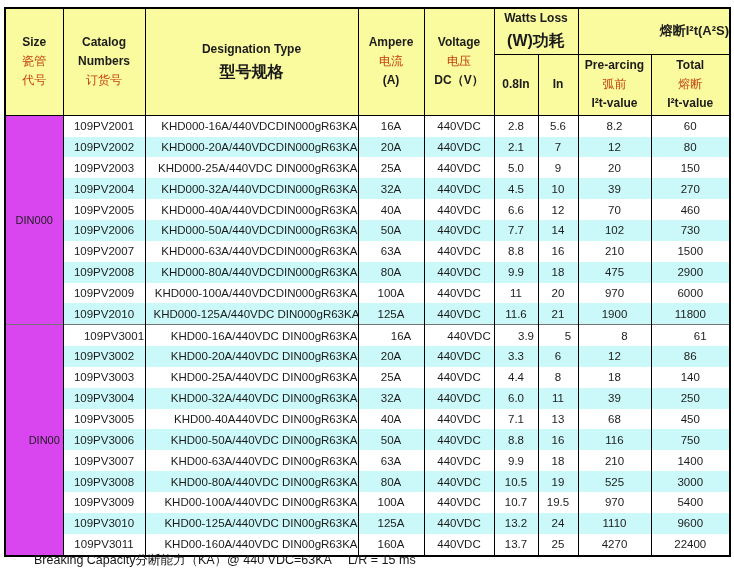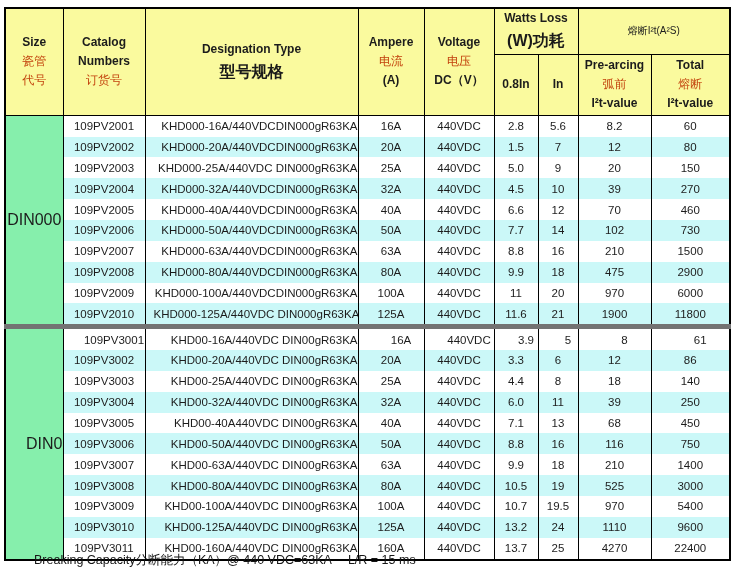--- a/index.html
+++ b/index.html
@@ -32,30 +32,30 @@
     background: #fafa9e;
     border-bottom: 1px solid #000;
     font-size: 12px;
     font-weight: bold;
     line-height: 1.6;
   }
   tr.h1 { height: 41px; }
   tr.h2 { height: 61px; }
   .zh { font-weight: normal; color: #c2410c; font-size: 12px; }
   .zhb { font-weight: bold; color: #1a1a1a; font-size: 16px; }
-  .i2t-title { font-weight: normal; color: #1d1d1d; font-size: 10px; }
+  .i2t-title { font-weight: bold; color: #1d1d1d; font-size: 13px; text-align: right; }
   tbody td {
     font-size: 11.5px;
     height: 20.85px;
     background: #ffffff;
   }
   tbody tr.stripe td { background: #cbf8f8; }
   tbody td.c1 { text-align: right; padding-left: 8px; }
-  tbody td.size-cell { background: #86efac; font-size: 16px; margin-left: 21px; }
-  tbody tr.group-start td { border-top: 5px solid #737373; padding-left: 20px; }
+  tbody td.size-cell { background: #d946ef; font-size: 11px; margin-left: 21px; }
+  tbody tr.group-start td { border-top: 1px solid #737373; padding-left: 20px; }
   .footer-note {
     position: absolute;
     left: 34px; top: 552px;
     font-size: 12.5px;
     color: #161616;
   }
   .footer-note .gap { margin-left: 16px; }
 </style>
 </head>
 <body>
@@ -131,21 +131,21 @@
         <td class="c4">2.8</td>
         <td class="c5">5.6</td>
         <td class="c6">8.2</td>
         <td class="c7">60</td>
       </tr>
       <tr class="stripe">
         <td class="c0">109PV2002</td>
         <td class="c1">KHD000-20A/440VDCDIN000gR63KA</td>
         <td class="c2">20A</td>
         <td class="c3">440VDC</td>
-        <td class="c4">1.5</td>
+        <td class="c4">2.1</td>
         <td class="c5">7</td>
         <td class="c6">12</td>
         <td class="c7">80</td>
       </tr>
       <tr>
         <td class="c0">109PV2003</td>
         <td class="c1">KHD000-25A/440VDC DIN000gR63KA</td>
         <td class="c2">25A</td>
         <td class="c3">440VDC</td>
         <td class="c4">5.0</td>

